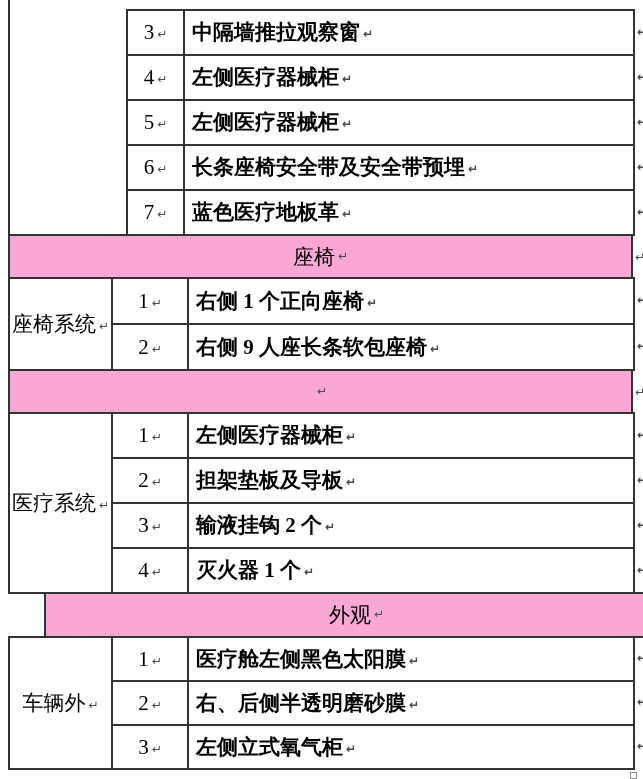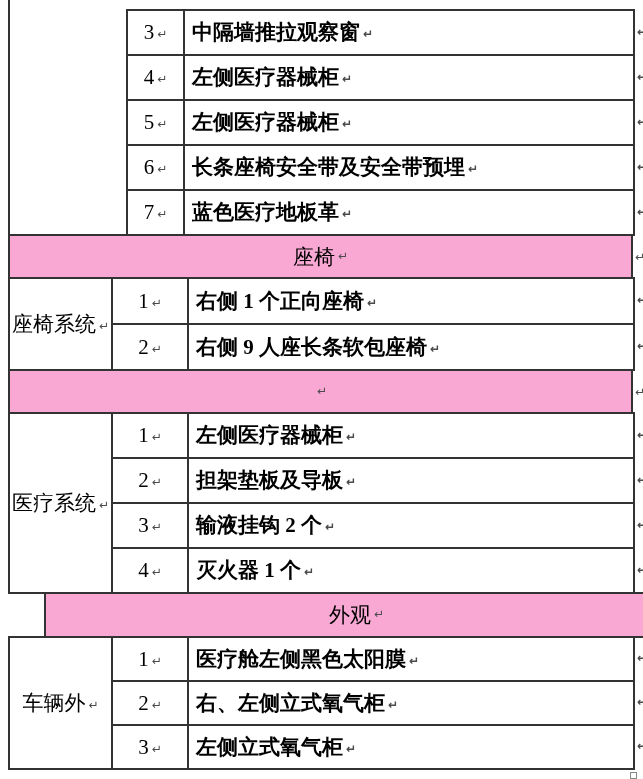--- a/index.html
+++ b/index.html
@@ -174,21 +174,21 @@
         <col style="width:446px">
       </colgroup>
     <tbody>
       <tr>
         <td class="cat" rowspan="3"><span>车辆外</span><span class="pmark">↵</span></td>
         <td class="num"><span>1</span><span class="pmark">↵</span></td>
         <td class="desc"><span>医疗舱左侧黑色太阳膜</span><span class="pmark">↵</span><span class="rowend">↵</span></td>
       </tr>
       <tr>
         <td class="num"><span>2</span><span class="pmark">↵</span></td>
-        <td class="desc"><span>右、左侧立式氧气柜</span><span class="pmark">↵</span><span class="rowend">↵</span></td>
+        <td class="desc"><span>右、后侧半透明磨砂膜</span><span class="pmark">↵</span><span class="rowend">↵</span></td>
       </tr>
       <tr>
         <td class="num"><span>3</span><span class="pmark">↵</span></td>
         <td class="desc"><span>左侧立式氧气柜</span><span class="pmark">↵</span><span class="rowend">↵</span></td>
       </tr>
     </tbody>
   </table>
 
   <div class="endsq"></div>
 

